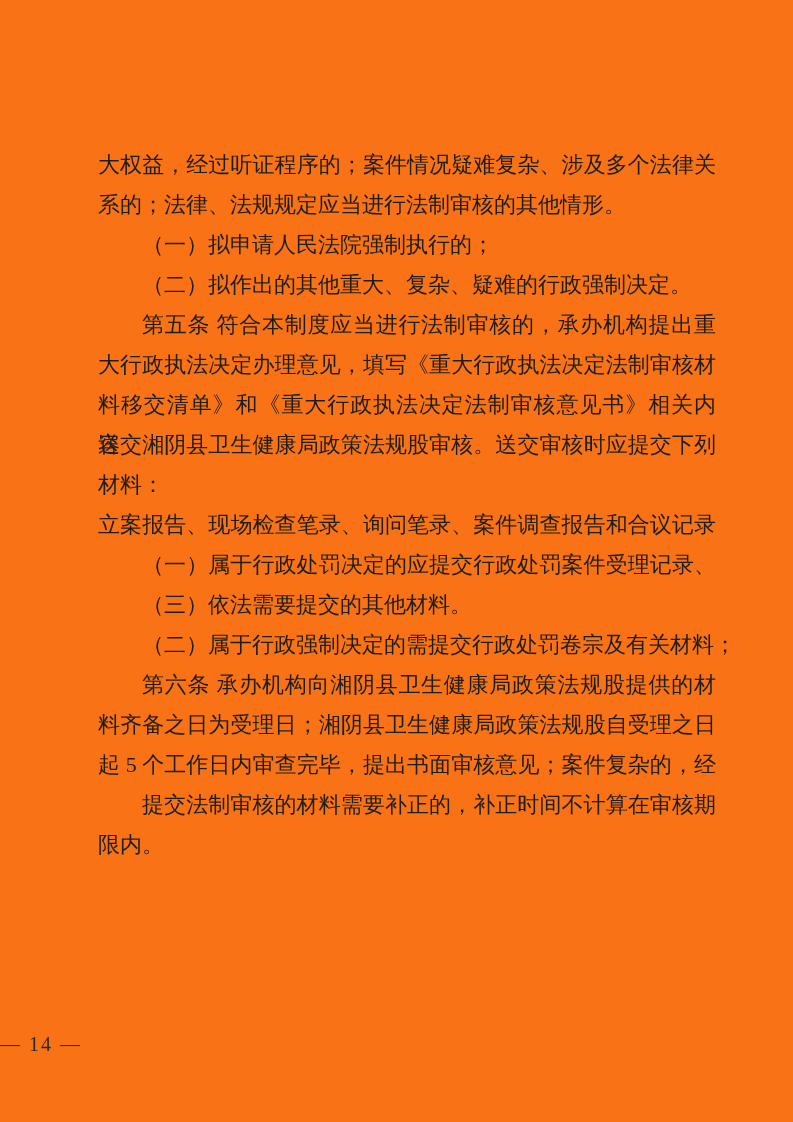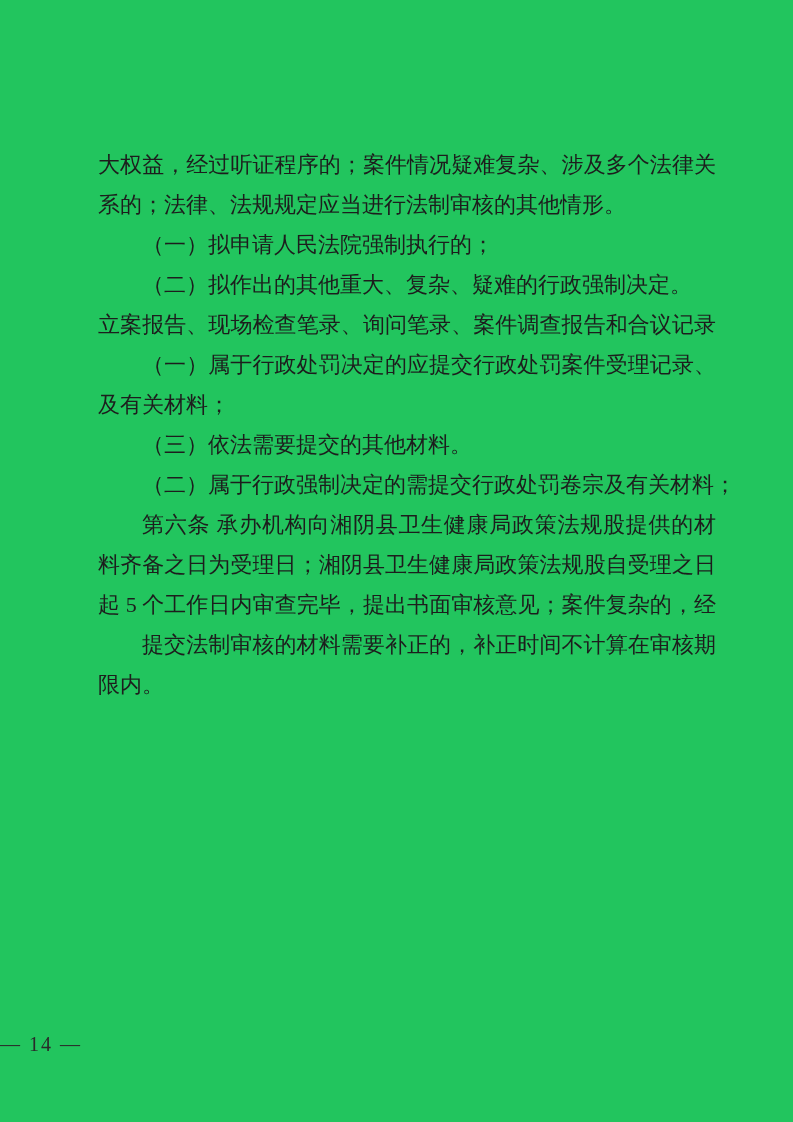--- a/index.html
+++ b/index.html
@@ -4,21 +4,21 @@
 <style>
   html, body {
     margin: 0;
     padding: 0;
     background: #ffffff;
   }
   .page {
     position: relative;
     width: 793px;
     height: 1122px;
-    background: #22c55e;
+    background: #f97316;
     overflow: hidden;
     font-family: "Liberation Serif", "DejaVu Serif", serif;
   }
   .content {
     position: absolute;
     left: 98px;
     top: 145px;
     width: 618px;
     color: #1d1d1d;
   }
@@ -64,23 +64,29 @@
         <div class="line fill">大权益，经过听证程序的；案件情况疑难复杂、涉及多个法律关</div>
         <div class="line">系的；法律、法规规定应当进行法制审核的其他情形。</div>
       </div>
       <div class="para">
         <div class="line indent">（一）拟申请人民法院强制执行的；</div>
       </div>
       <div class="para">
         <div class="line indent">（二）拟作出的其他重大、复杂、疑难的行政强制决定。</div>
       </div>
       <div class="para">
+        <div class="line fill indent">第五条 符合本制度应当进行法制审核的，承办机构提出重</div>
+        <div class="line fill">大行政执法决定办理意见，填写《重大行政执法决定法制审核材</div>
+        <div class="line fill">料移交清单》和《重大行政执法决定法制审核意见书》相关内容，</div>
+        <div class="line fill">送交湘阴县卫生健康局政策法规股审核。送交审核时应提交下列</div>
+        <div class="line">材料：</div>
+      </div>
+      <div class="para">
         <div class="line fill">立案报告、现场检查笔录、询问笔录、案件调查报告和合议记录</div>
         <div class="line fill indent">（一）属于行政处罚决定的应提交行政处罚案件受理记录、</div>
-        <div class="line">及有关材料；</div>
       </div>
       <div class="para">
         <div class="line indent">（三）依法需要提交的其他材料。</div>
       </div>
       <div class="para">
         <div class="line indent">（二）属于行政强制决定的需提交行政处罚卷宗及有关材料；</div>
       </div>
       <div class="para">
         <div class="line fill indent">第六条 承办机构向湘阴县卫生健康局政策法规股提供的材</div>
         <div class="line fill">料齐备之日为受理日；湘阴县卫生健康局政策法规股自受理之日</div>

